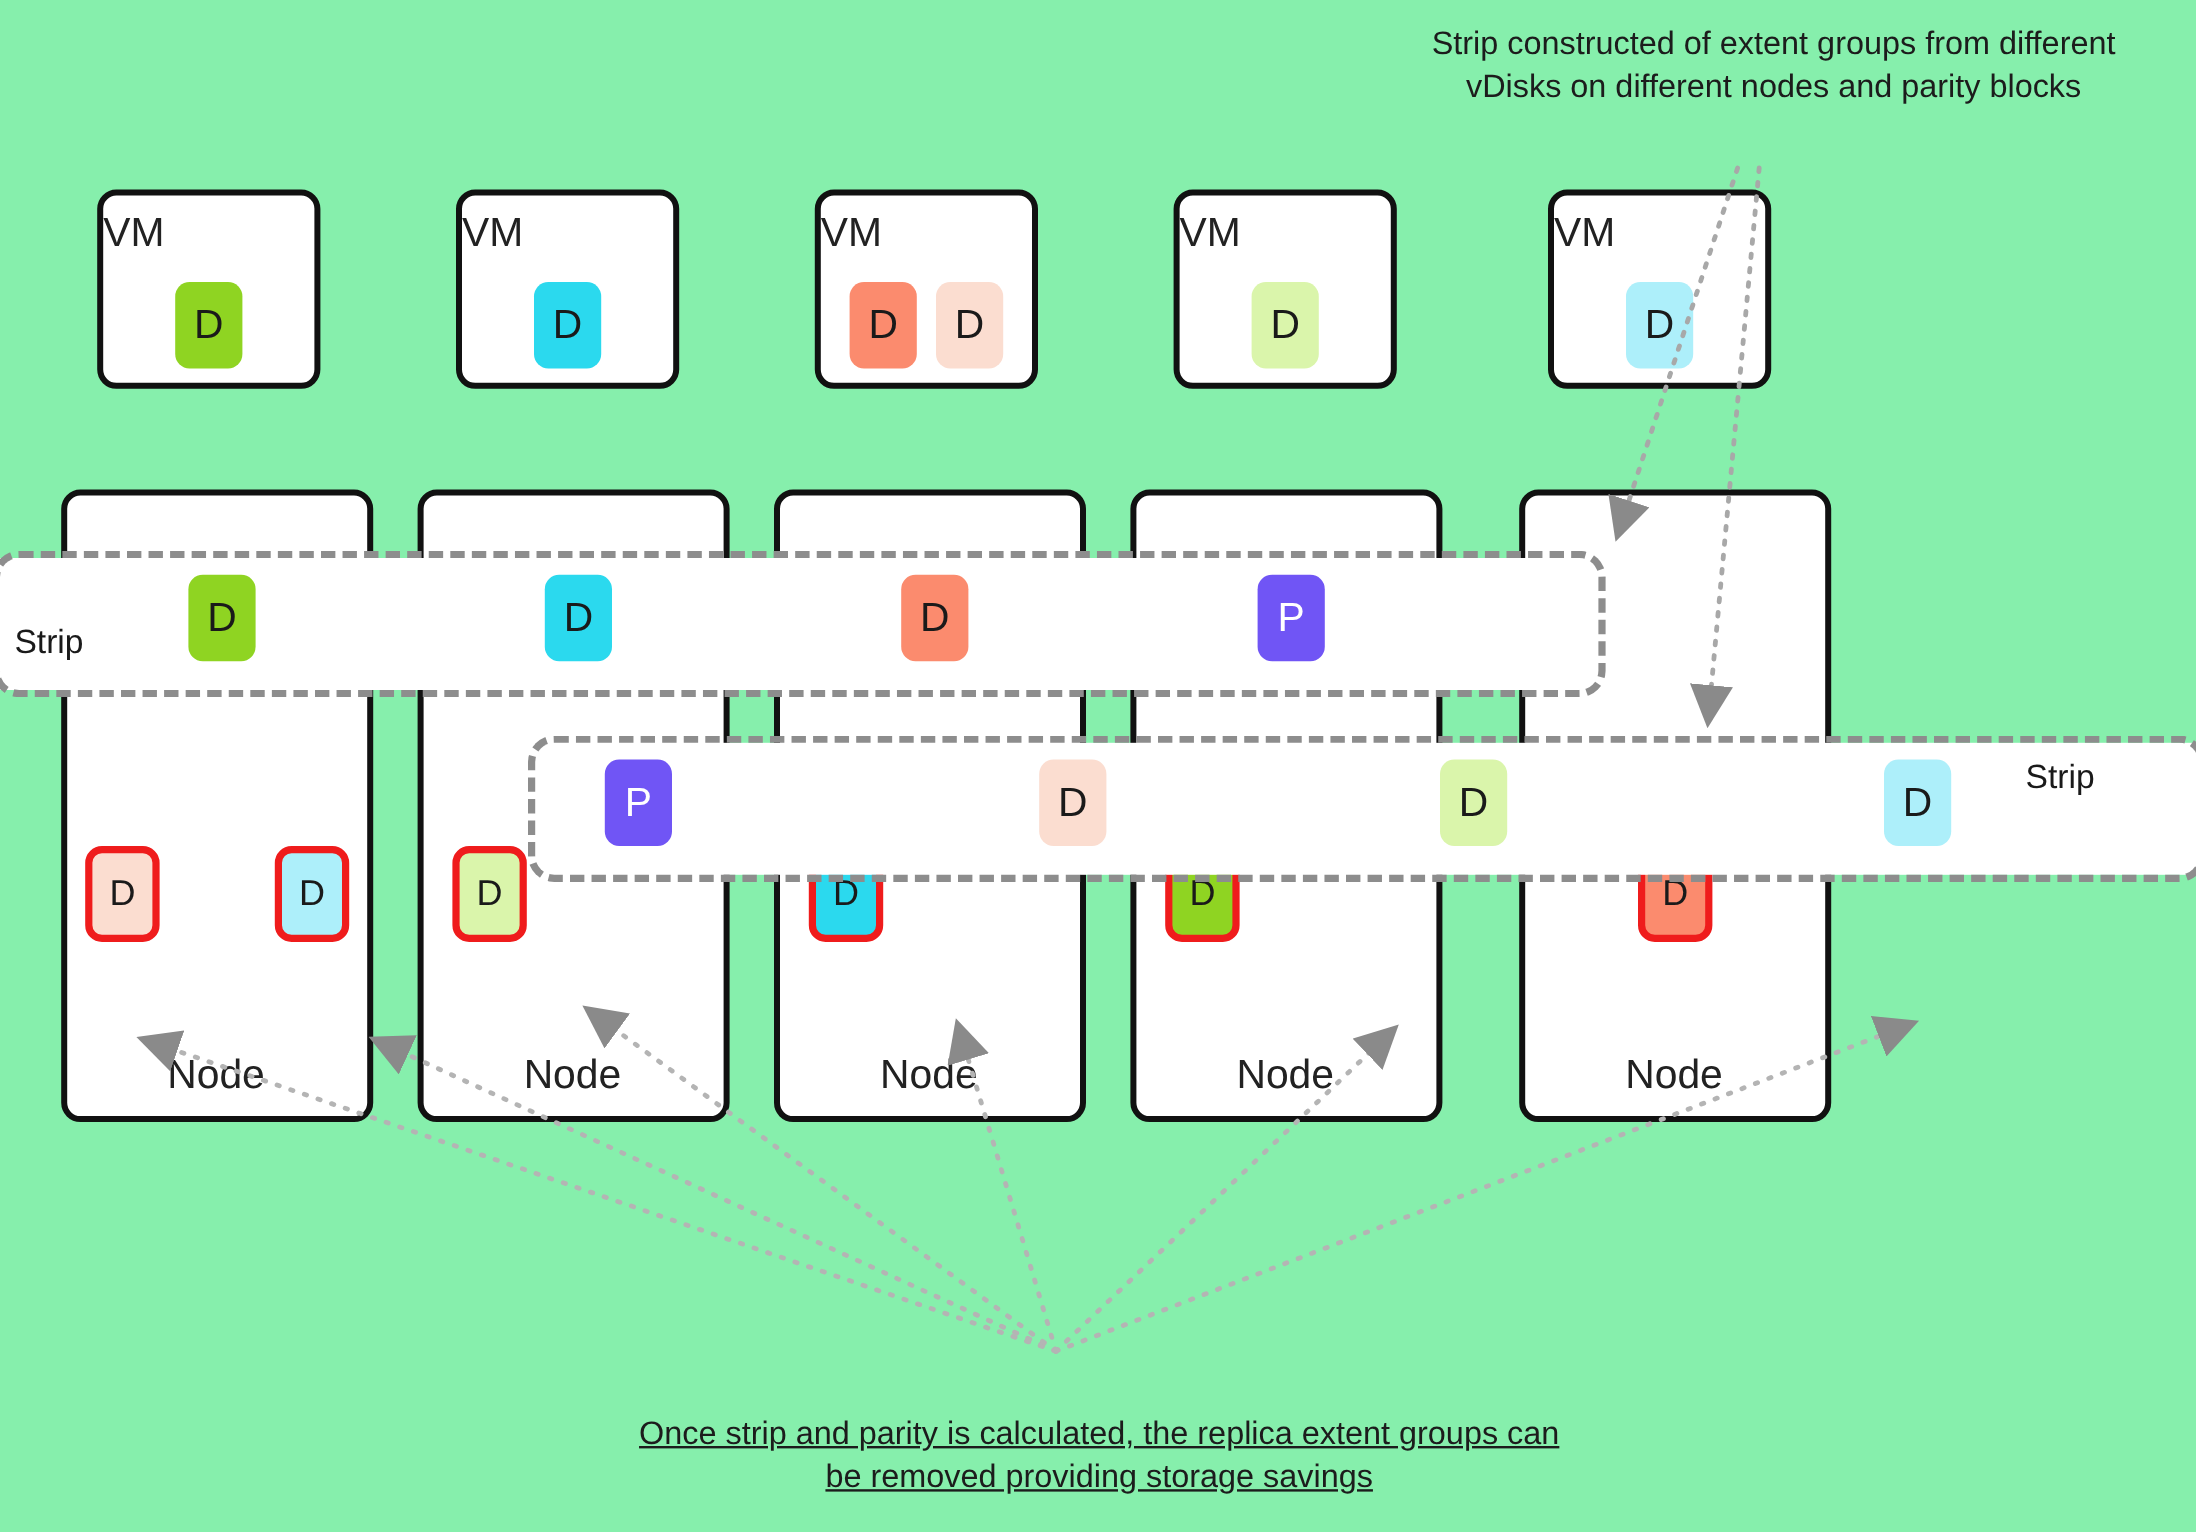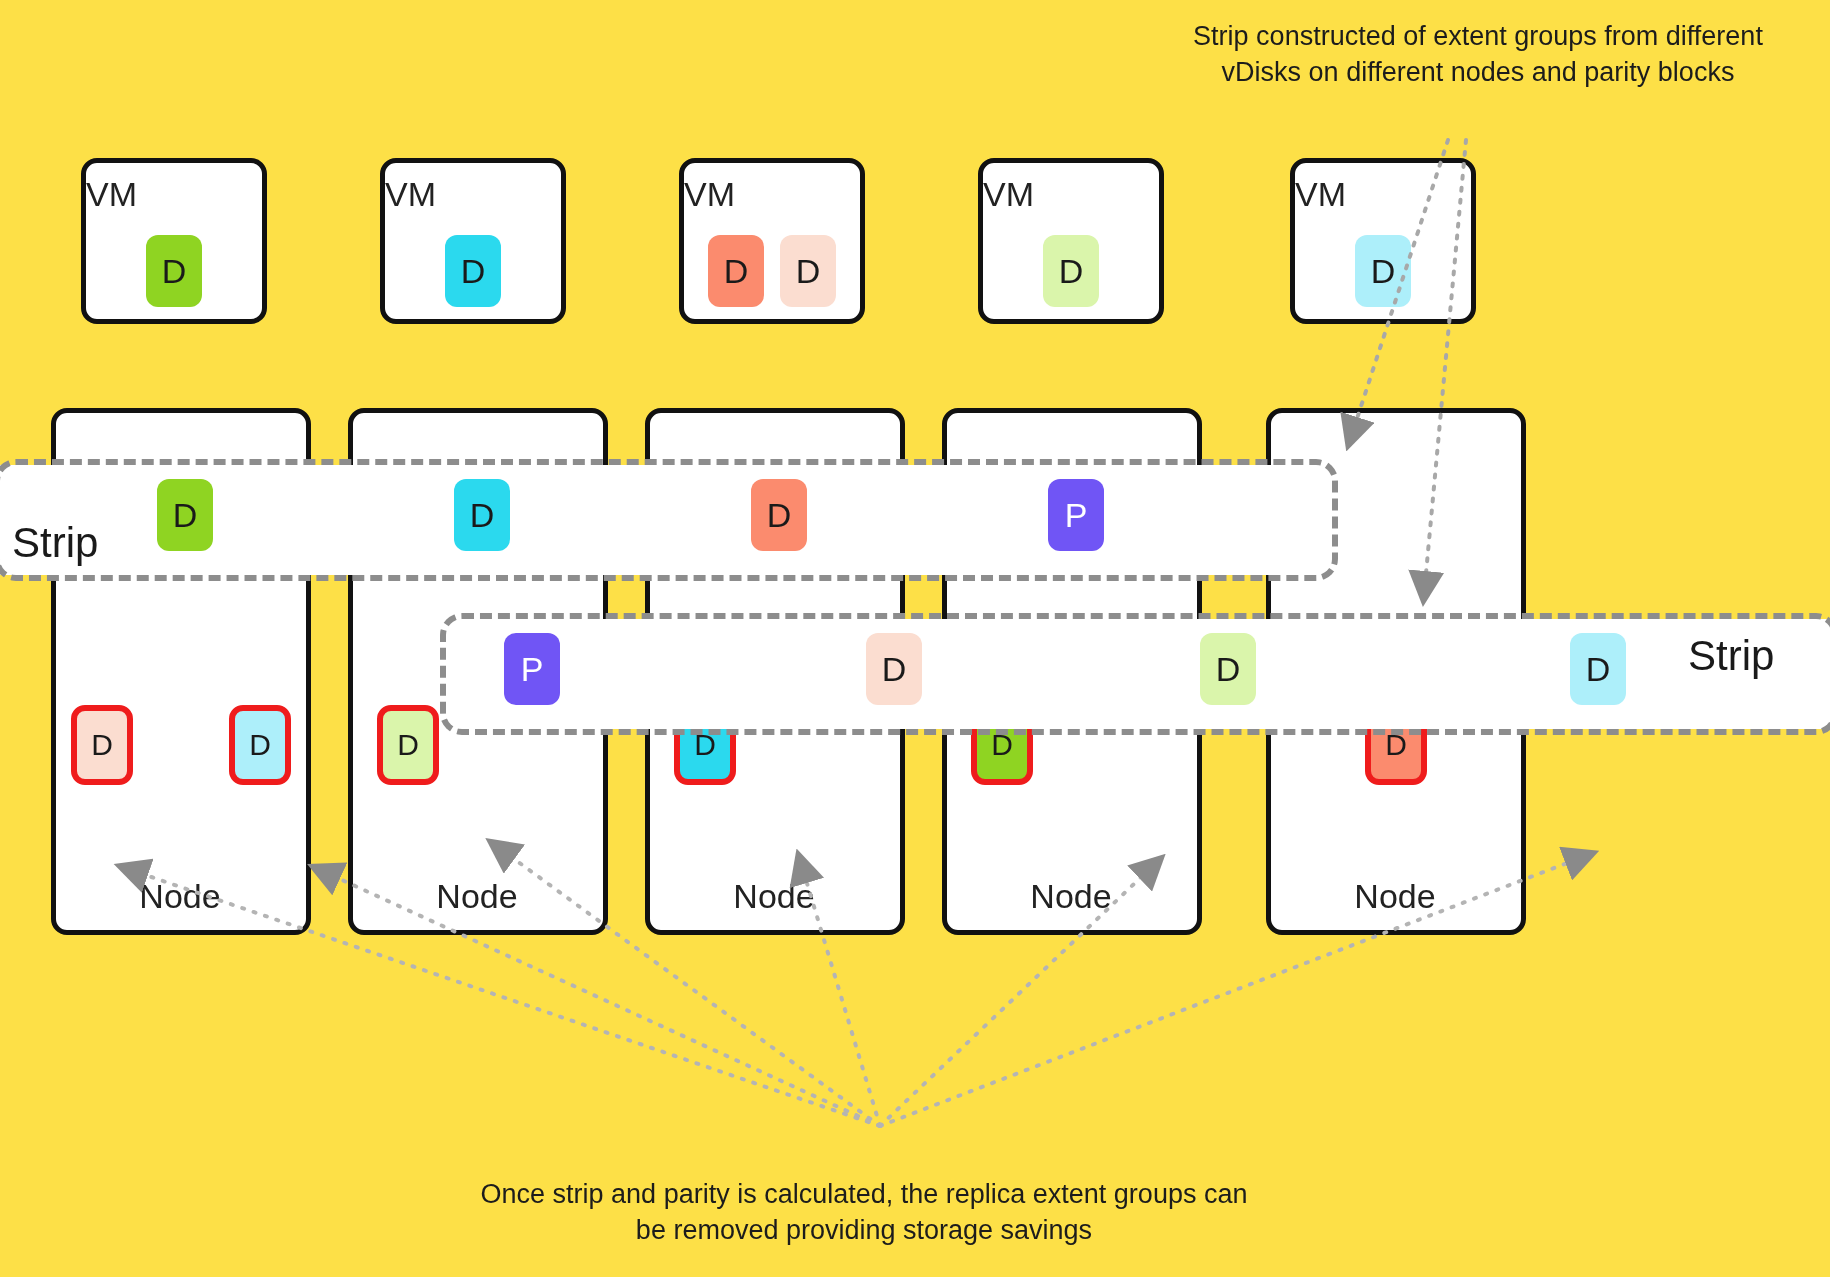--- a/index.html
+++ b/index.html
@@ -6,41 +6,41 @@
   html, body {
     margin: 0; padding: 0;
     background: #000000;
     width: 1830px; height: 1277px;
     overflow: hidden;
     font-family: "Liberation Sans", sans-serif;
   }
   #stage {
     position: relative;
     width: 1830px; height: 1277px;
-    background: #fde047;
+    background: #86efac;
   }
   svg.arrows {
     position: absolute; left: 0; top: 0;
     width: 1830px; height: 1277px;
     pointer-events: none;
     z-index: 40;
   }
 
   
   .caption {
     position: absolute;
     color: #1c1c1c;
     font-size: 27px;
     line-height: 36px;
     text-align: center;
     font-weight: 400;
     z-index: 5;
   }
   #caption-top { left: 1153px; top: 18px; width: 650px; }
-  #caption-bottom { left: 464px; top: 1176px; width: 800px; }
+  #caption-bottom { left: 516px; top: 1176px; width: 800px; text-decoration: underline; }
 
   
   .vm-box {
     position: absolute;
     background: #ffffff;
     border: 5px solid #111111;
     border-radius: 16px;
     width: 186px; height: 166px;
     z-index: 10;
   }
@@ -100,21 +100,21 @@
     background: rgba(255,255,255,0.0);
     height: 122px;
     z-index: 20;
     display: flex; align-items: center;
   }
   #strip-1 { left: -6px; top: 459px; width: 1344px; }
   #strip-2 { left: 440px; top: 613px; width: 1398px; }
 
   .strip-label {
     position: absolute;
-    font-size: 42px;
+    font-size: 28px;
     color: #1a1a1a;
     z-index: 25;
     top: 50%;
     transform: translateY(-50%);
   }
   #strip-1-label { left: 12px; }
   #strip-2-label { right: 14px; }
 
   .strip-cells {
     position: absolute;

